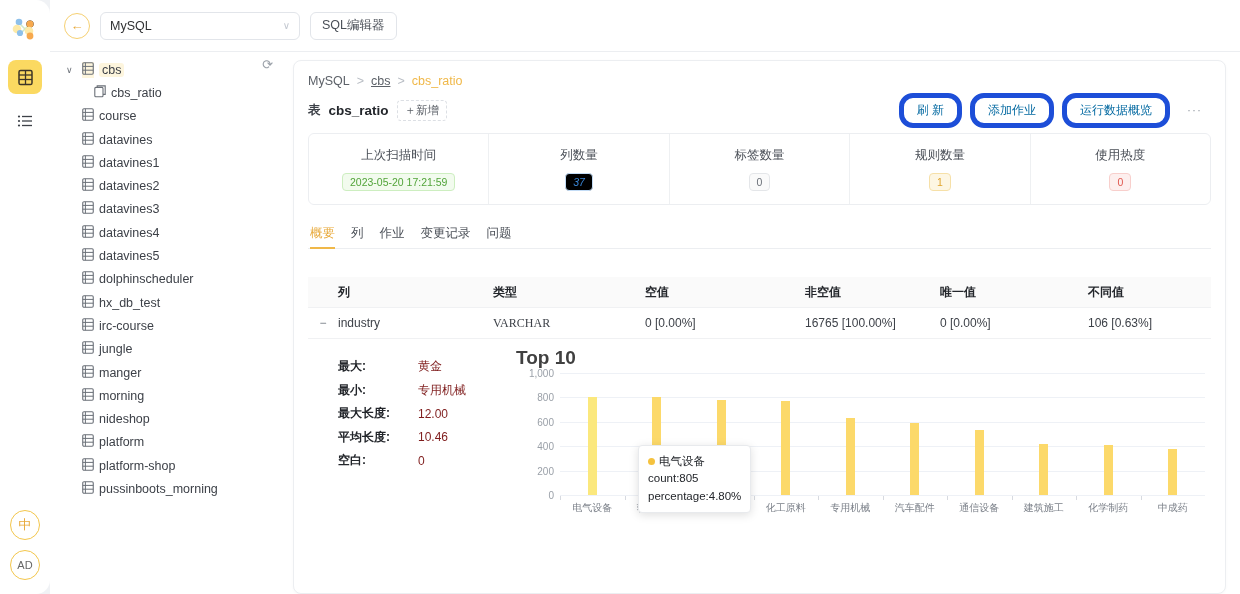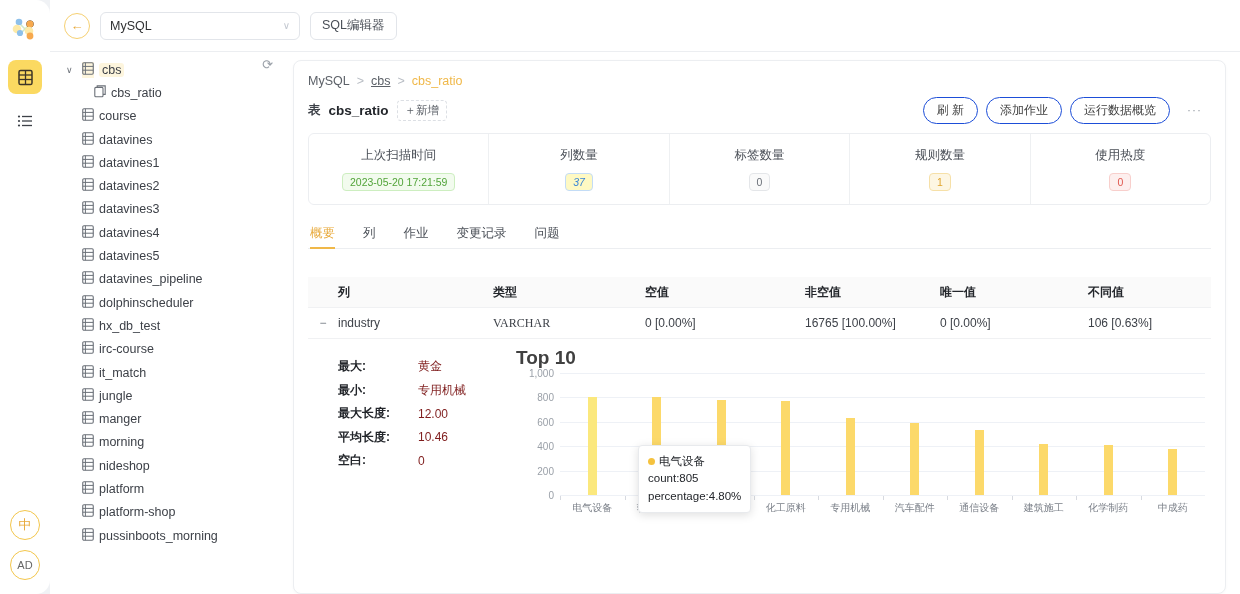--- a/index.html
+++ b/index.html
@@ -111,43 +111,43 @@
 
   #titlerow { display: flex; align-items: center; height: 30px; gap: 8px; }
   #titlerow .pfx { font-size: 12.5px; color: #3d4148; font-weight: bold; }
   #titlerow .tname { font-size: 13.5px; color: #23262b; font-weight: bold; }
   #add-btn {
     border: 1px dashed #dcdfe4; border-radius: 4px; font-size: 11.5px;
     color: #5c6168; padding: 2px 7px; cursor: pointer; background:#fff;
   }
   #titlerow .spacer { flex: 1; }
   .hbtn {
-    border: 1px solid #1d4ed8; border-radius: 14px; background: #fff;
-    font-size: 12px; color: #404040; padding: 4px 13px; cursor: pointer;
+    border: 5px solid #1d4ed8; border-radius: 14px; background: #fff;
+    font-size: 12px; color: #0369a1; padding: 4px 13px; cursor: pointer;
   }
   .hbtn.dots { padding: 4px 9px; color: #9aa0a8; letter-spacing: 1px; border: none; }
 
   
   #stats {
     margin-top: 8px; border: 1px solid #eceef1; border-radius: 6px;
     display: flex; height: 72px;
   }
   .stat { flex: 1; display: flex; flex-direction: column; align-items: center;
     justify-content: center; gap: 9px; border-right: 1px solid #eef0f2; }
   .stat:last-child { border-right: none; }
   .stat .st-label { font-size: 12.5px; color: #4a4f57; }
   .pill { font-size: 10.5px; padding: 2px 7px; border-radius: 4px; border: 1px solid; text-align: right; }
   .pill.green { color: #52a43a; background: #f2fbee; border-color: #cdeec0; }
-  .pill.blue { color: #3a86d6; background: #fef9c3; border-color: #c3dcf6; font-style: italic; }
+  .pill.blue { color: #3a86d6; background: #000000; border-color: #c3dcf6; font-style: italic; }
   .pill.gray { color: #6b7078; background: #fafafa; border-color: #e4e6e9; }
   .pill.yellow { color: #e0a42c; background: #fdf6e3; border-color: #f6e0a8; }
   .pill.red { color: #e0584f; background: #fdefee; border-color: #f8cfcc; }
 
   
-  #tabs { display: flex; gap: 28px; height: 34px; align-items: flex-end;
+  #tabs { display: flex; gap: 16px; height: 34px; align-items: flex-end;
     border-bottom: 1px solid #eceef1; margin-top: 10px; padding-left: 2px; }
   .tab { font-size: 12.5px; color: #4a4f57; padding-bottom: 6px; cursor: pointer;
     position: relative; }
   .tab.active { color: #e8a93a; }
   .tab.active::after { content:''; position: absolute; left: 0; right: 0; bottom: -1px;
     height: 2px; background: #f0b849; }
 
   
   #coltable { margin-top: 28px; }
   .ct-head { display: flex; background: #fafafa; height: 30px; align-items: center;
@@ -344,30 +344,20 @@
             <span class="label">datavines5</span>
           </div>
           <div class="tree-row">
             <span class="caret"></span>
             <span class="db-ico"><svg width="12" height="13" viewBox="0 0 12 13">
                 <rect x="0.75" y="0.75" width="10.5" height="11.5" rx="1.2" fill="none" stroke="#6b7078" stroke-width="1.1"></rect>
                 <line x1="0.75" y1="4.4" x2="11.25" y2="4.4" stroke="#6b7078" stroke-width="1"></line>
                 <line x1="0.75" y1="8.2" x2="11.25" y2="8.2" stroke="#6b7078" stroke-width="1"></line>
                 <line x1="3.4" y1="0.75" x2="3.4" y2="12.25" stroke="#6b7078" stroke-width="1"></line>
               </svg></span>
-            <span class="label">datavines_pipeline</span>
-          </div>
-          <div class="tree-row">
-            <span class="caret"></span>
-            <span class="db-ico"><svg width="12" height="13" viewBox="0 0 12 13">
-                <rect x="0.75" y="0.75" width="10.5" height="11.5" rx="1.2" fill="none" stroke="#6b7078" stroke-width="1.1"></rect>
-                <line x1="0.75" y1="4.4" x2="11.25" y2="4.4" stroke="#6b7078" stroke-width="1"></line>
-                <line x1="0.75" y1="8.2" x2="11.25" y2="8.2" stroke="#6b7078" stroke-width="1"></line>
-                <line x1="3.4" y1="0.75" x2="3.4" y2="12.25" stroke="#6b7078" stroke-width="1"></line>
-              </svg></span>
             <span class="label">dolphinscheduler</span>
           </div>
           <div class="tree-row">
             <span class="caret"></span>
             <span class="db-ico"><svg width="12" height="13" viewBox="0 0 12 13">
                 <rect x="0.75" y="0.75" width="10.5" height="11.5" rx="1.2" fill="none" stroke="#6b7078" stroke-width="1.1"></rect>
                 <line x1="0.75" y1="4.4" x2="11.25" y2="4.4" stroke="#6b7078" stroke-width="1"></line>
                 <line x1="0.75" y1="8.2" x2="11.25" y2="8.2" stroke="#6b7078" stroke-width="1"></line>
                 <line x1="3.4" y1="0.75" x2="3.4" y2="12.25" stroke="#6b7078" stroke-width="1"></line>
               </svg></span>
@@ -375,30 +365,20 @@
           </div>
           <div class="tree-row">
             <span class="caret"></span>
             <span class="db-ico"><svg width="12" height="13" viewBox="0 0 12 13">
                 <rect x="0.75" y="0.75" width="10.5" height="11.5" rx="1.2" fill="none" stroke="#6b7078" stroke-width="1.1"></rect>
                 <line x1="0.75" y1="4.4" x2="11.25" y2="4.4" stroke="#6b7078" stroke-width="1"></line>
                 <line x1="0.75" y1="8.2" x2="11.25" y2="8.2" stroke="#6b7078" stroke-width="1"></line>
                 <line x1="3.4" y1="0.75" x2="3.4" y2="12.25" stroke="#6b7078" stroke-width="1"></line>
               </svg></span>
             <span class="label">irc-course</span>
-          </div>
-          <div class="tree-row">
-            <span class="caret"></span>
-            <span class="db-ico"><svg width="12" height="13" viewBox="0 0 12 13">
-                <rect x="0.75" y="0.75" width="10.5" height="11.5" rx="1.2" fill="none" stroke="#6b7078" stroke-width="1.1"></rect>
-                <line x1="0.75" y1="4.4" x2="11.25" y2="4.4" stroke="#6b7078" stroke-width="1"></line>
-                <line x1="0.75" y1="8.2" x2="11.25" y2="8.2" stroke="#6b7078" stroke-width="1"></line>
-                <line x1="3.4" y1="0.75" x2="3.4" y2="12.25" stroke="#6b7078" stroke-width="1"></line>
-              </svg></span>
-            <span class="label">it_match</span>
           </div>
           <div class="tree-row">
             <span class="caret"></span>
             <span class="db-ico"><svg width="12" height="13" viewBox="0 0 12 13">
                 <rect x="0.75" y="0.75" width="10.5" height="11.5" rx="1.2" fill="none" stroke="#6b7078" stroke-width="1.1"></rect>
                 <line x1="0.75" y1="4.4" x2="11.25" y2="4.4" stroke="#6b7078" stroke-width="1"></line>
                 <line x1="0.75" y1="8.2" x2="11.25" y2="8.2" stroke="#6b7078" stroke-width="1"></line>
                 <line x1="3.4" y1="0.75" x2="3.4" y2="12.25" stroke="#6b7078" stroke-width="1"></line>
               </svg></span>
             <span class="label">jungle</span>

